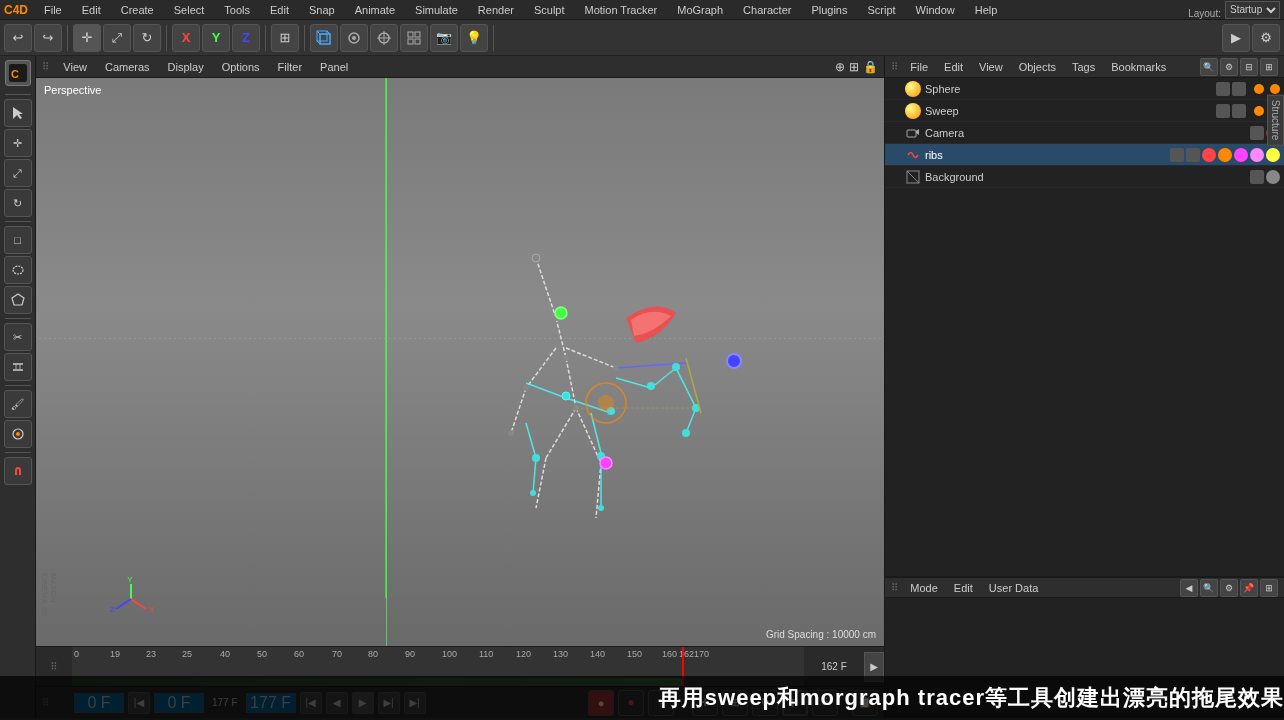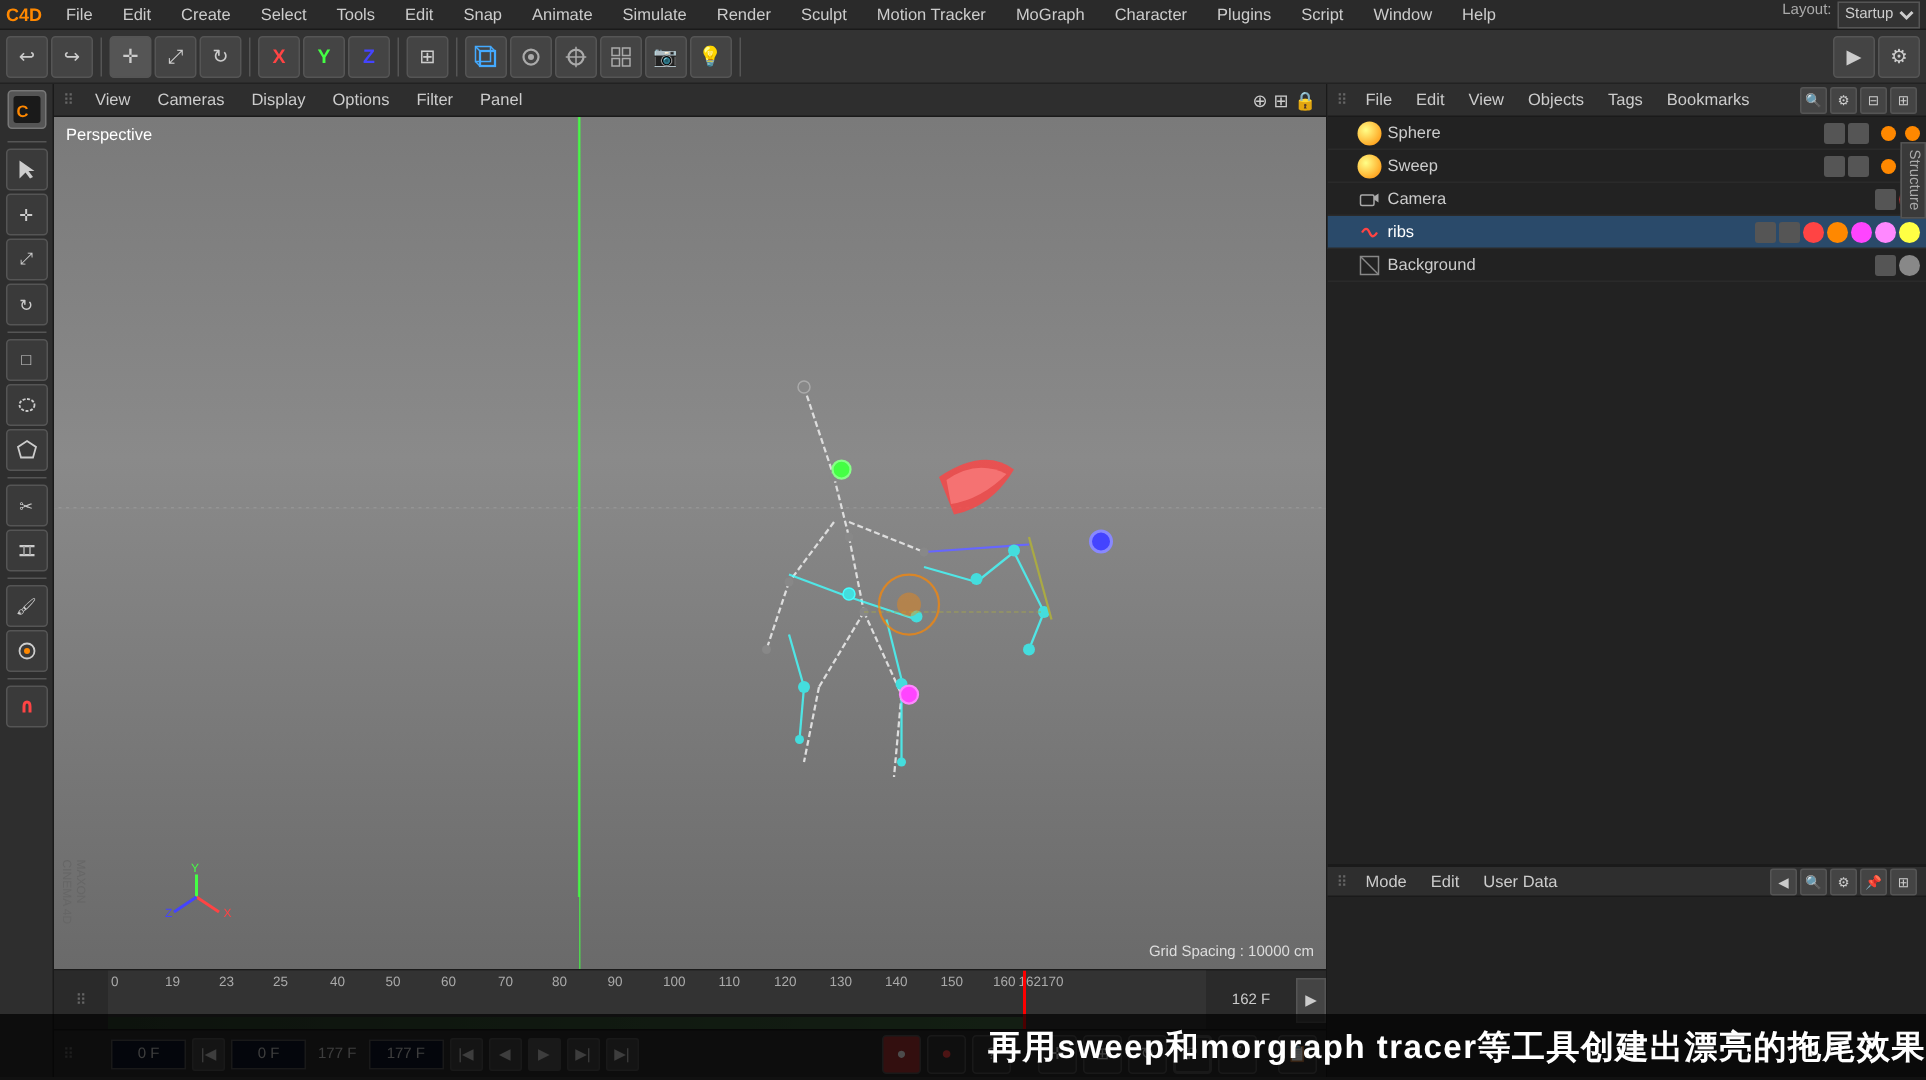--- a/index.html
+++ b/index.html
@@ -76,22 +76,22 @@
     }
     .ruler-tick { position: absolute; top: 0; font-size: 9px; color: #aaa; padding-top: 2px; }
     #playhead { position: absolute; width: 2px; background: #f00; height: 100%; top: 0; }
 
     
     #transport-bar {
       height: 32px; background: #2e2e2e; border-top: 1px solid #1a1a1a;
       display: flex; align-items: center; padding: 0 6px; gap: 4px;
     }
     .frame-input {
-      width: 50px; height: 20px; background: #0f172a; border: 1px solid #555;
-      color: #ccc; font-size: 10px; text-align: center; padding: 0 2px;
+      width: 50px; height: 20px; background: #0369a1; border: 1px solid #555;
+      color: #ccc; font-size: 16px; text-align: center; padding: 0 2px;
     }
     .transport-btn {
       width: 22px; height: 22px; background: #444; border: 1px solid #555;
       border-radius: 2px; display: flex; align-items: center; justify-content: center;
       cursor: pointer; color: #ccc; font-size: 10px;
     }
     .overlay-btn {
       width: 26px; height: 26px; background: #333; border: 1px solid #555;
       border-radius: 3px; display: flex; align-items: center; justify-content: center;
       cursor: pointer; font-size: 11px; color: #ccc;
@@ -173,21 +173,21 @@
   <div class="menu-item">Simulate</div>
   <div class="menu-item">Render</div>
   <div class="menu-item">Sculpt</div>
   <div class="menu-item">Motion Tracker</div>
   <div class="menu-item">MoGraph</div>
   <div class="menu-item">Character</div>
   <div class="menu-item">Plugins</div>
   <div class="menu-item">Script</div>
   <div class="menu-item">Window</div>
   <div class="menu-item">Help</div>
-  <div style="margin-left:auto;display:flex;align-items:flex-start;gap:4px;">
+  <div style="margin-left:auto;display:flex;align-items:flex-end;gap:4px;">
     <span style="color:#aaa;font-size:10px;">Layout:</span>
     <select style="background:#333;color:#ccc;border:1px solid #555;font-size:10px;height:18px;">
       <option>Startup</option>
     </select>
   </div>
 </div>
 
 <div id="toolbar">
   <div class="tb-btn" title="Undo">↩</div>
   <div class="tb-btn" title="Redo">↪</div>

